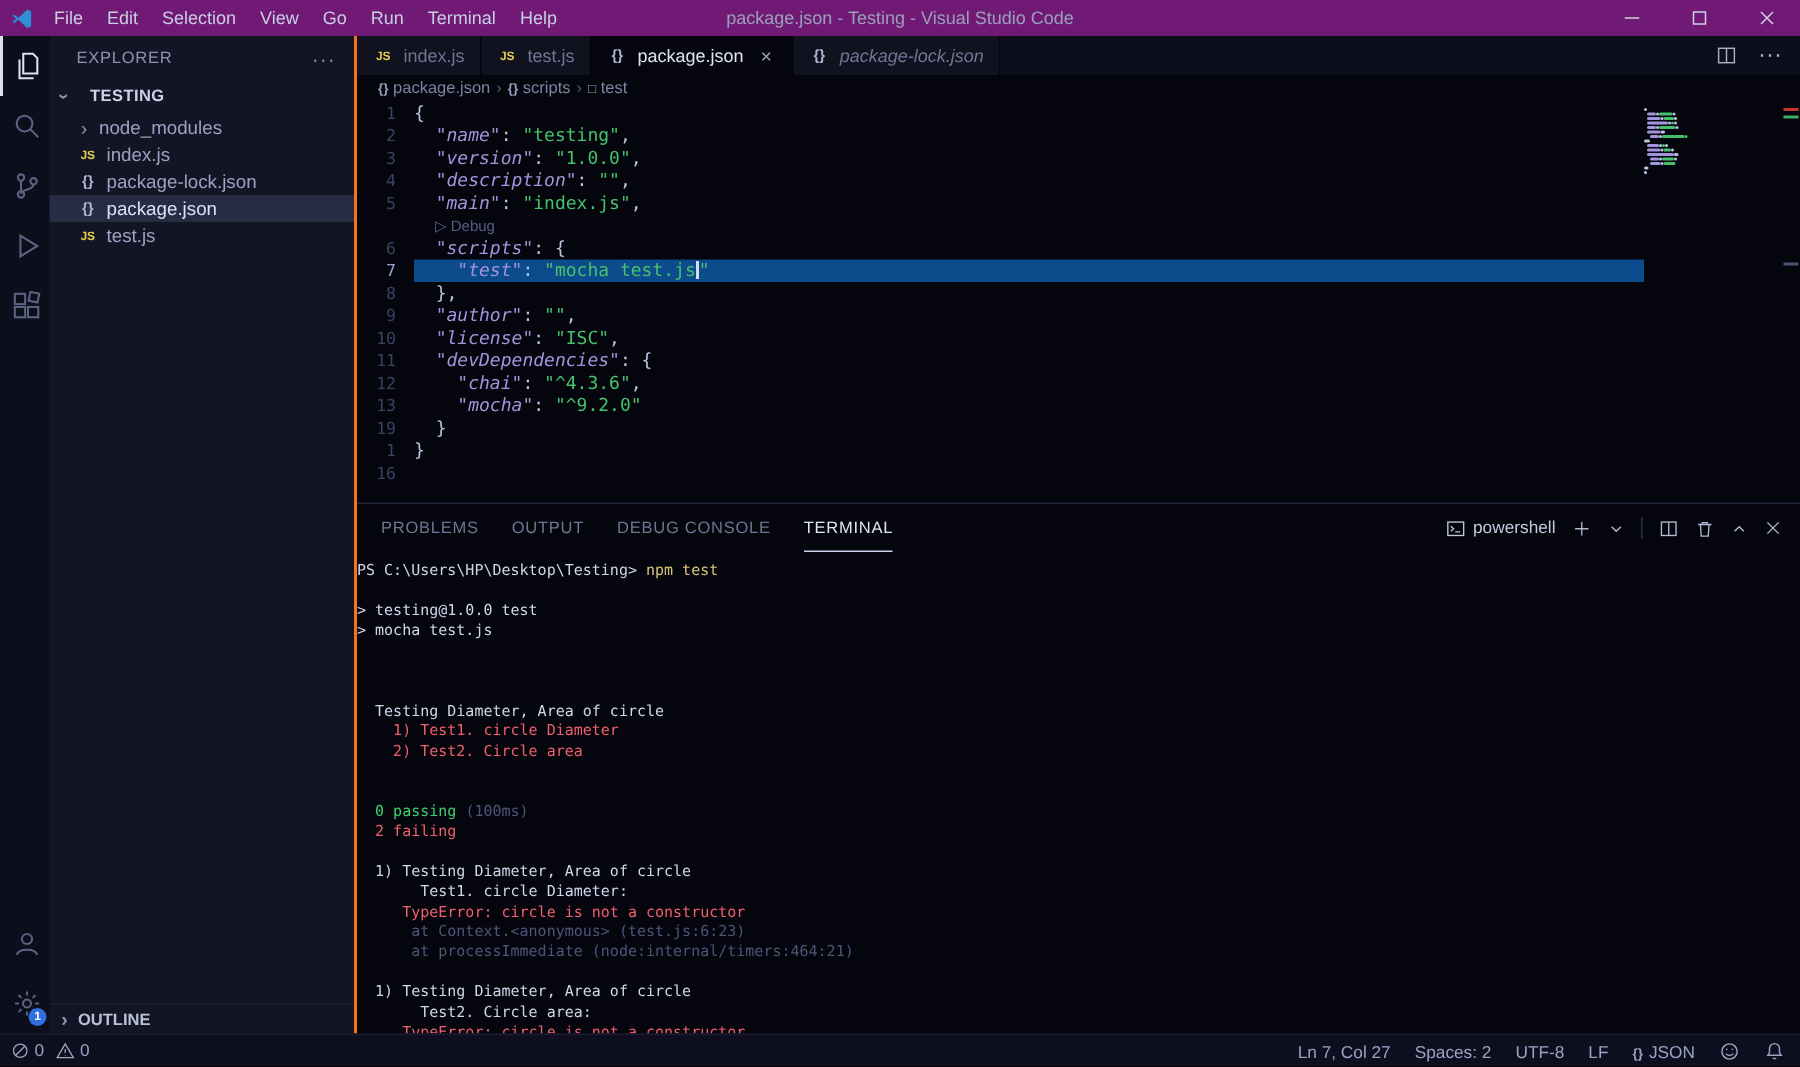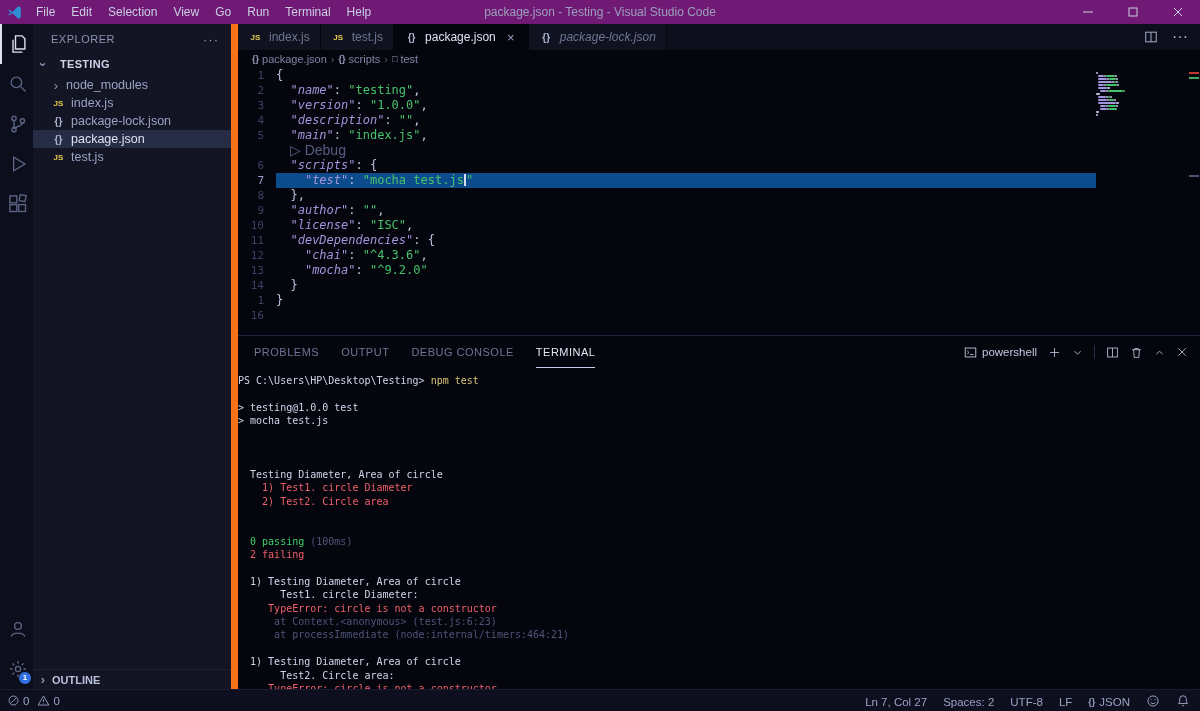--- a/index.html
+++ b/index.html
@@ -20,21 +20,21 @@
   .main { position:absolute; top:24px; left:0; right:0; bottom:22px; display:flex; }
 
   
   .activitybar { width:33px; background:#0c0e1b; display:flex; flex-direction:column; flex:none; }
   .act-item { height:40px; display:flex; align-items:center; justify-content:center; color:#5b6382; border-left:2px solid transparent; position:relative; cursor:pointer; }
   .act-item.active { color:#dde2f2; border-left-color:#dde2f2; }
   .act-spacer { margin-top:auto; }
   .badge { position:absolute; bottom:5px; right:2px; background:var(--c-badge,#2f6fe0); color:#fff; font-size:8px; border-radius:50%; width:12px; height:12px; line-height:12px; text-align:center; font-weight:bold; }
 
   
-  .sidebar { width:205px; background:#131524; border-right:7px solid #f97316; display:flex; flex-direction:column; position:relative; flex:none; }
+  .sidebar { width:205px; background:#131524; border-right:2px solid #f97316; display:flex; flex-direction:column; position:relative; flex:none; }
   .sidebar-header { height:30px; display:flex; align-items:center; padding:0 12px 0 18px; font-size:11px; letter-spacing:.5px; color:#8c93b2; }
   .ellipsis { margin-left:auto; color:#9aa1c0; font-size:13px; cursor:pointer; letter-spacing:1px; }
   .section-header { height:20px; display:flex; align-items:center; gap:12px; font-size:11px; font-weight:bold; letter-spacing:.3px; color:#ccd2e8; padding-left:5px; cursor:pointer; }
   .chev { display:inline-block; color:#8c93b2; font-size:13px; line-height:1; width:10px; text-align:center; }
   .chev.down { transform:rotate(90deg); }
   .file-list { flex:1; padding-top:2px; }
   .file-row { height:18px; display:flex; align-items:center; gap:5px; font-size:12.5px; color:#9ba3c4; padding-left:18px; cursor:pointer; white-space:nowrap; }
   .file-row.selected { background:#262c44; color:#dde2f4; }
   .ficon { width:15px; text-align:center; flex:none; font-weight:bold; }
   .ficon.js { color:#e3cb4e; font-size:8px; }
@@ -58,21 +58,21 @@
   
   .editor { position:relative; flex:1; overflow:hidden; font-family:"DejaVu Sans Mono","Liberation Mono",monospace; font-size:12px; }
   .code-row { display:flex; height:15px; line-height:15px; width:calc(100% - 104px); }
   .gutter-num { width:38px; flex:none; text-align:right; padding-right:12px; color:#3a4162; font-size:11px; }
   .code-row.current .gutter-num { color:#9aa4cd; }
   .code-content { flex:1; white-space:pre; }
   .code-row.current .code-content { background:var(--c-line_highlight,#0d4c8c); }
   .tok-p { color:var(--c-punct,#bcc3e0); }
   .tok-k { color:var(--c-key,#a295dd); font-style:italic; }
   .tok-s { color:var(--c-string,#45c26b); }
-  .codelens-link { color:#565e84; font-size:14px; font-family:"Liberation Sans",sans-serif; margin-left:14px; cursor:pointer; }
+  .codelens-link { color:#565e84; font-size:10px; font-family:"Liberation Sans",sans-serif; margin-left:14px; cursor:pointer; }
   .cursor { display:inline-block; width:2px; height:12px; background:#d6dcf2; vertical-align:-2px; }
   .minimap { position:absolute; left:858px; top:4px; width:90px; }
   .mm-row { height:2px; margin-bottom:1px; display:flex; }
   .mm-seg { height:2px; border-radius:1px; flex:none; }
   .ruler { position:absolute; right:0; top:0; bottom:0; width:12px; }
   .ruler-mark { position:absolute; left:1px; right:1px; height:2px; }
 
   
   .panel { height:354px; flex:none; border-top:1px solid #20243a; display:flex; flex-direction:column; background:#05060d; }
   .panel-header { height:32px; flex:none; display:flex; align-items:center; padding:0 12px 0 16px; }
@@ -330,21 +330,21 @@
             </div>
             <div class="code-row">
               <div class="gutter-num">12</div>
               <div class="code-content"><span class="tok-p">    </span><span class="tok-k">"chai"</span><span class="tok-p">: </span><span class="tok-s">"^4.3.6"</span><span class="tok-p">,</span></div>
             </div>
             <div class="code-row">
               <div class="gutter-num">13</div>
               <div class="code-content"><span class="tok-p">    </span><span class="tok-k">"mocha"</span><span class="tok-p">: </span><span class="tok-s">"^9.2.0"</span></div>
             </div>
             <div class="code-row">
-              <div class="gutter-num">14</div>
+              <div class="gutter-num">19</div>
               <div class="code-content"><span class="tok-p">  }</span></div>
             </div>
             <div class="code-row">
               <div class="gutter-num">1</div>
               <div class="code-content"><span class="tok-p">}</span></div>
             </div>
             <div class="code-row">
               <div class="gutter-num">16</div>
               <div class="code-content"></div>
             </div>

